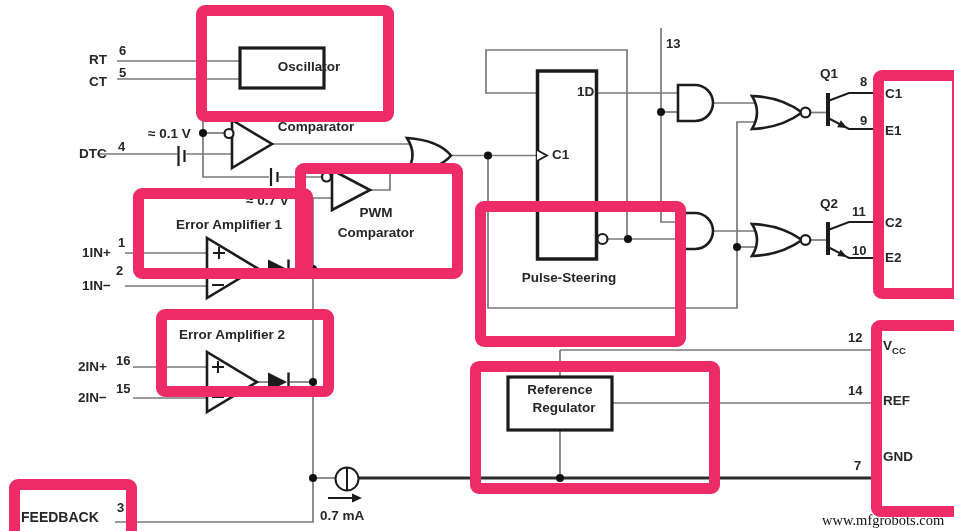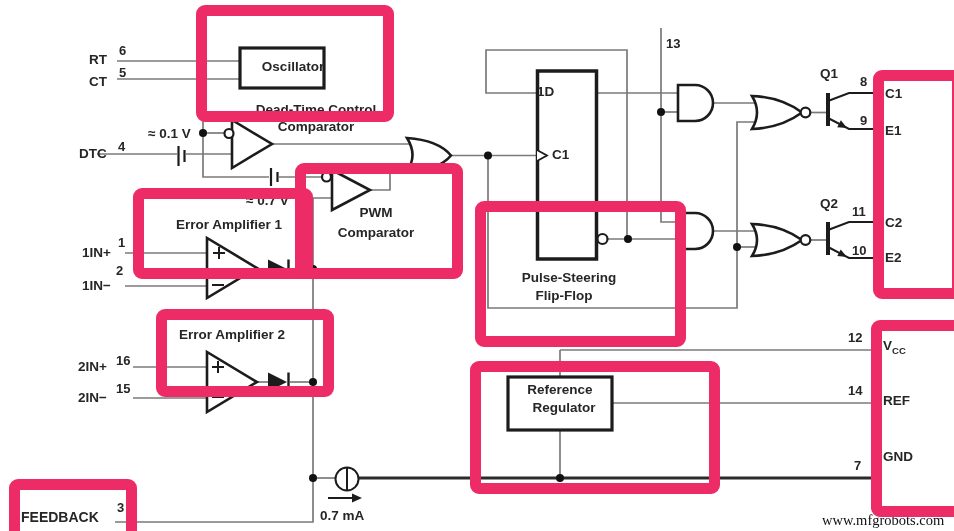--- a/index.html
+++ b/index.html
@@ -160,33 +160,31 @@
 <div class="lb num" style="left:116px;top:264px">2</div>
 <div class="lb" style="left:78px;top:360px">2IN+</div>
 <div class="lb num" style="left:116px;top:354px">16</div>
 <div class="lb" style="left:78px;top:391px">2IN−</div>
 <div class="lb num" style="left:116px;top:382px">15</div>
 
 <div class="lb" style="left:21px;top:510px;font-size:14px">FEEDBACK</div>
 <div class="lb num" style="left:117px;top:501px">3</div>
 <div class="lb" style="left:320px;top:509px">0.7 mA</div>
 
-<div class="lb ctr" style="left:240px;top:60px;width:106px">Oscillator</div>
-<div class="lb ctr" style="left:240px;top:103px;width:152px">Dead-Time Control</div>
+<div class="lb ctr" style="left:256px;top:60px;width:106px">Oscillator</div>
 <div class="lb ctr" style="left:240px;top:120px;width:152px">Comparator</div>
 <div class="lb ctr" style="left:330px;top:206px;width:92px">PWM</div>
 <div class="lb ctr" style="left:330px;top:226px;width:92px">Comparator</div>
 <div class="lb" style="left:176px;top:218px">Error Amplifier 1</div>
 <div class="lb" style="left:179px;top:328px">Error Amplifier 2</div>
 <div class="lb ctr" style="left:494px;top:271px;width:150px">Pulse-Steering</div>
-<div class="lb ctr" style="left:489px;top:289px;width:150px">Flip-Flop</div>
 <div class="lb ctr" style="left:508px;top:383px;width:104px">Reference</div>
 <div class="lb ctr" style="left:508px;top:401px;width:112px">Regulator</div>
 
-<div class="lb" style="left:537px;top:85px">1D</div>
+<div class="lb" style="left:577px;top:85px">1D</div>
 <div class="lb" style="left:552px;top:148px">C1</div>
 <div class="lb num" style="left:666px;top:37px">13</div>
 
 <div class="lb" style="left:820px;top:67px">Q1</div>
 <div class="lb num" style="left:860px;top:75px">8</div>
 <div class="lb" style="left:885px;top:87px">C1</div>
 <div class="lb num" style="left:860px;top:114px">9</div>
 <div class="lb" style="left:885px;top:124px">E1</div>
 
 <div class="lb" style="left:820px;top:197px">Q2</div>

